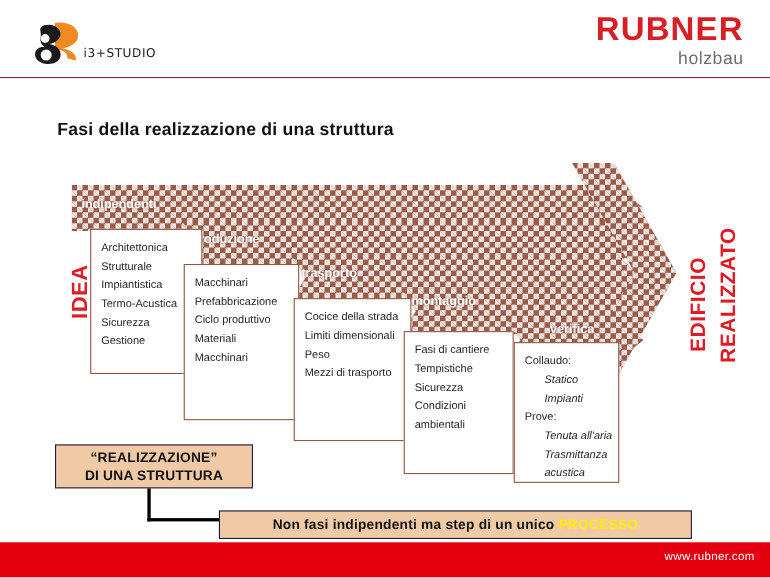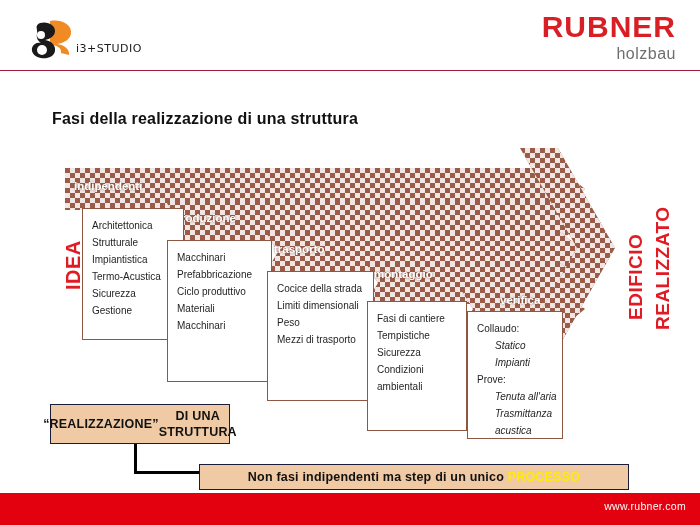--- a/index.html
+++ b/index.html
@@ -118,21 +118,21 @@
     position: absolute;
     background: #f0caa4;
     border: 1.4px solid #1b1b3a;
     display: flex; align-items: center; justify-content: center;
     text-align: center;
   }
   .callout .l1, .callout .l2 {
     font-size: 12.5px; font-weight: 700; color: #111111;
     line-height: 16px; letter-spacing: .2px;
   }
-  #callout-realizzazione { left: 50px; top: 404px; width: 180px; height: 40px; flex-direction: row; }
+  #callout-realizzazione { left: 50px; top: 404px; width: 180px; height: 40px; flex-direction: column; }
   #callout-processo { left: 199px; top: 464px; width: 430px; height: 26px; }
   #callout-processo .l1 { font-size: 12.5px; }
   #callout-processo .hl { color: #ffec00; font-weight: 700; }
 
   .connector-v {
     position: absolute; left: 134px; top: 444px;
     width: 3px; height: 30px; background: #000000;
   }
   .connector-h {
     position: absolute; left: 134px; top: 471px;

